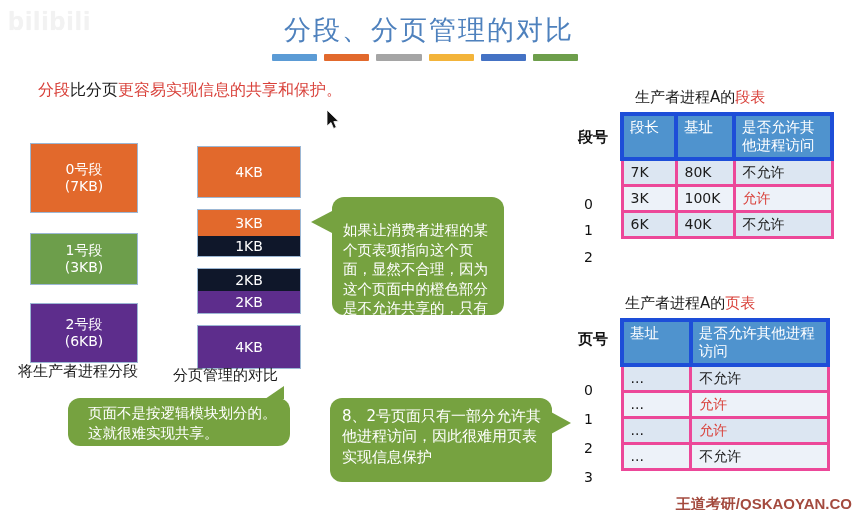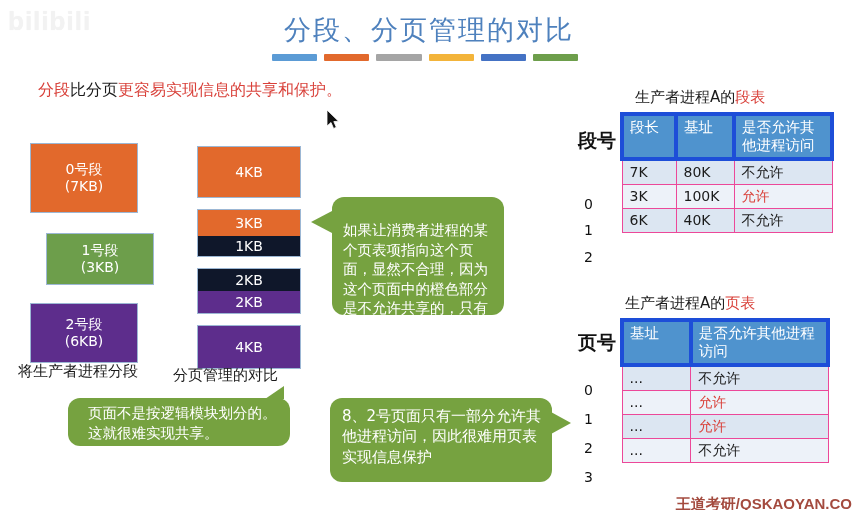--- a/index.html
+++ b/index.html
@@ -46,21 +46,21 @@
 
   
   .seg-col{position:absolute;left:30px;top:143px;width:110px;}
   .seg-box{
     width:108px;border:1px solid #9cb7d4;color:#ffffff;text-align:center;
     font-family:"DejaVu Sans","Liberation Sans",sans-serif;
     display:flex;flex-direction:column;align-items:center;justify-content:center;
     line-height:1.22;font-size:14px;box-sizing:border-box;
   }
   .seg-0{height:70px;background:#e2692c;}
-  .seg-1{height:52px;background:#6d9e4b;margin-top:20px;margin-left:16px;}
+  .seg-1{height:52px;background:#6d9e4b;margin-top:20px;}
   .seg-2{height:60px;background:#5d2d8c;margin-top:18px;}
   .caption-seg{
     position:absolute;left:18px;top:362px;font-size:15px;color:#1b1b1b;
     font-family:"DejaVu Sans","Liberation Sans",sans-serif;white-space:nowrap;
   }
 
   
   .page-col{position:absolute;left:197px;top:146px;width:104px;}
   .pg-group{margin-bottom:11px;border:1px solid #9cb7d4;box-sizing:border-box;}
   .pg-part{
@@ -107,39 +107,39 @@
     border-color:transparent transparent transparent #76a240;
   }
 
   
   .tbl-title{
     position:absolute;font-size:15px;color:#1b1b1b;white-space:nowrap;
     font-family:"DejaVu Sans","Liberation Sans",sans-serif;
   }
   .tbl-title .red{color:#d9413a;}
   .idx-head{
-    position:absolute;font-size:19px;font-weight:bold;color:#111111;
+    position:absolute;font-size:15px;font-weight:bold;color:#111111;
     font-family:"DejaVu Sans","Liberation Sans",sans-serif;
   }
   .idx-cell{
     position:absolute;font-size:14px;color:#111111;
     font-family:"DejaVu Sans","Liberation Sans",sans-serif;
   }
   table.data{
     position:absolute;border-collapse:collapse;
     font-family:"DejaVu Sans","Liberation Sans",sans-serif;
     table-layout:fixed;
   }
   table.data th{
     background:#4f93ce;color:#ffffff;font-weight:normal;font-size:14.5px;
     text-align:left;padding:3px 6px;vertical-align:top;line-height:1.22;
     border:4px solid #1d4ed8;
   }
   table.data td{
-    font-size:14px;color:#1b1b1b;padding:3px 7px;border:1px solid #ec4899;
+    font-size:14px;color:#1b1b1b;padding:3px 7px;border:3px solid #ec4899;
     background:#dce6f2;line-height:1.2;
   }
   table.data tr.alt td{background:#edf2f9;margin-top:15px;}
   table.data td.red{color:#d9413a;}
 
   #seg-table{left:620px;top:112px;width:210px;}
   #page-table{left:620px;top:318px;width:210px;}
 
   
   .cursor{position:absolute;left:327px;top:110px;width:14px;height:20px;}

